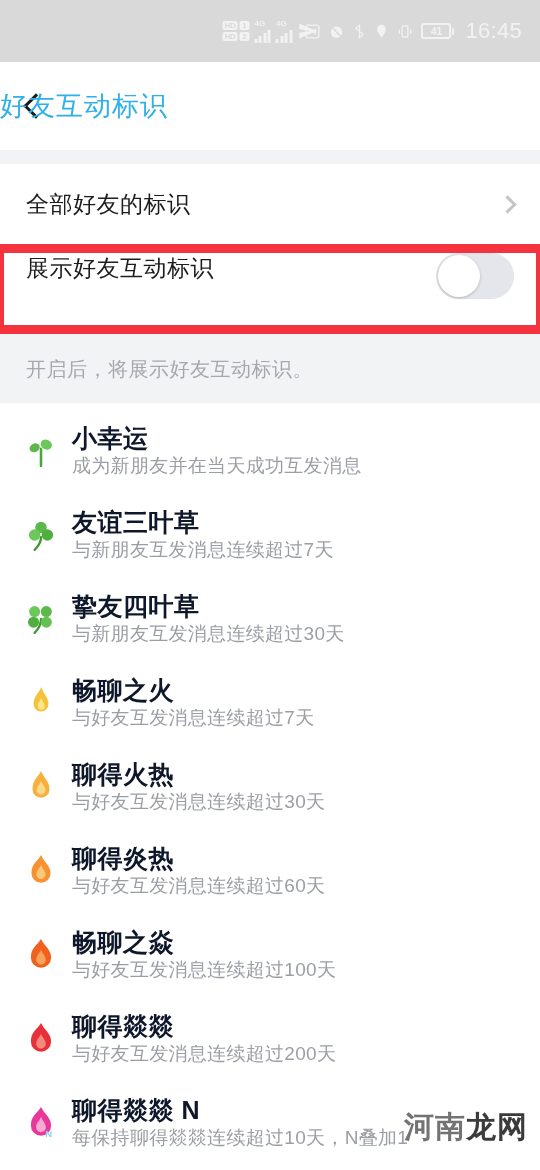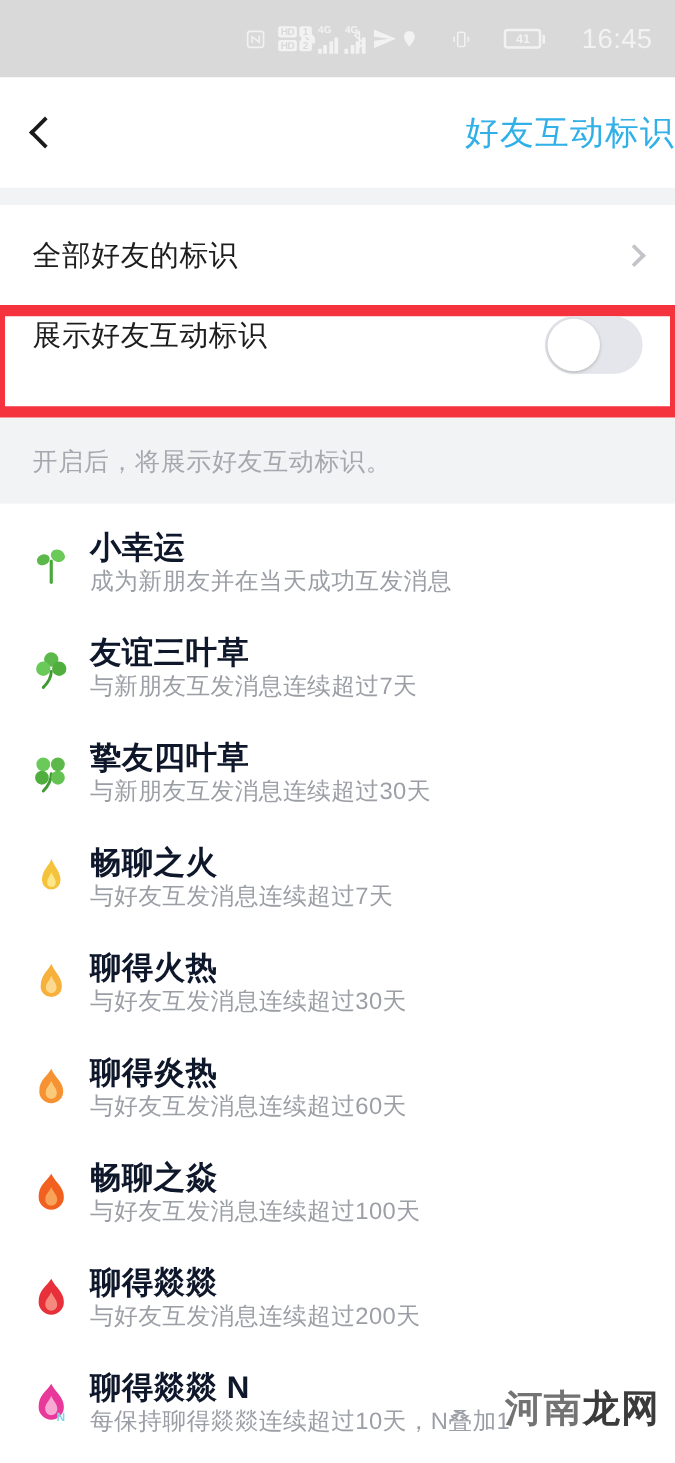--- a/index.html
+++ b/index.html
@@ -16,21 +16,21 @@
     height: 62px; background: #d9d9d9;
     display: flex; align-items: center;
     padding: 16px 18px;
     position: relative;
   }
   .sb-center {
     display: flex; align-items: center; gap: 5px;
     position: absolute; left: 50%; transform: translateX(-50%);
   }
   .sb-right {
-    display: flex; align-items: center; gap: 25px;
+    display: flex; align-items: center; gap: 7px;
     margin-left: auto;
     justify-content: center;
   }
   .hdstack { display: flex; flex-direction: column; gap: 2px; }
   .hdrow { display: flex; align-items: center; gap: 2px; }
   .hdbox {
     font-size: 8px; line-height: 9px; color: #d9d9d9;
     background: #f2f2f2; border-radius: 2px;
     padding: 0 2px; font-weight: bold;
     letter-spacing: -0.3px;
@@ -75,21 +75,21 @@
     display: flex; align-items: center; justify-content: center;
   }
   .chev-back {
     width: 18px; height: 18px;
     border-left: 3px solid #1a1a1a;
     border-bottom: 3px solid #1a1a1a;
     transform: rotate(45deg);
     margin-left: 6px;
   }
   .nav-title {
-    position: absolute; left: 0; right: 0; text-align: right;
+    position: absolute; left: 0; right: 0; text-align: left;
     font-size: 27px; color: #31b0e8; letter-spacing: 1px;
     pointer-events: none;
   }
 
   
   .sep { height: 14px; background: #f2f3f5; }
 
   .row-card {
     background: #ffffff;
     height: 80px;

